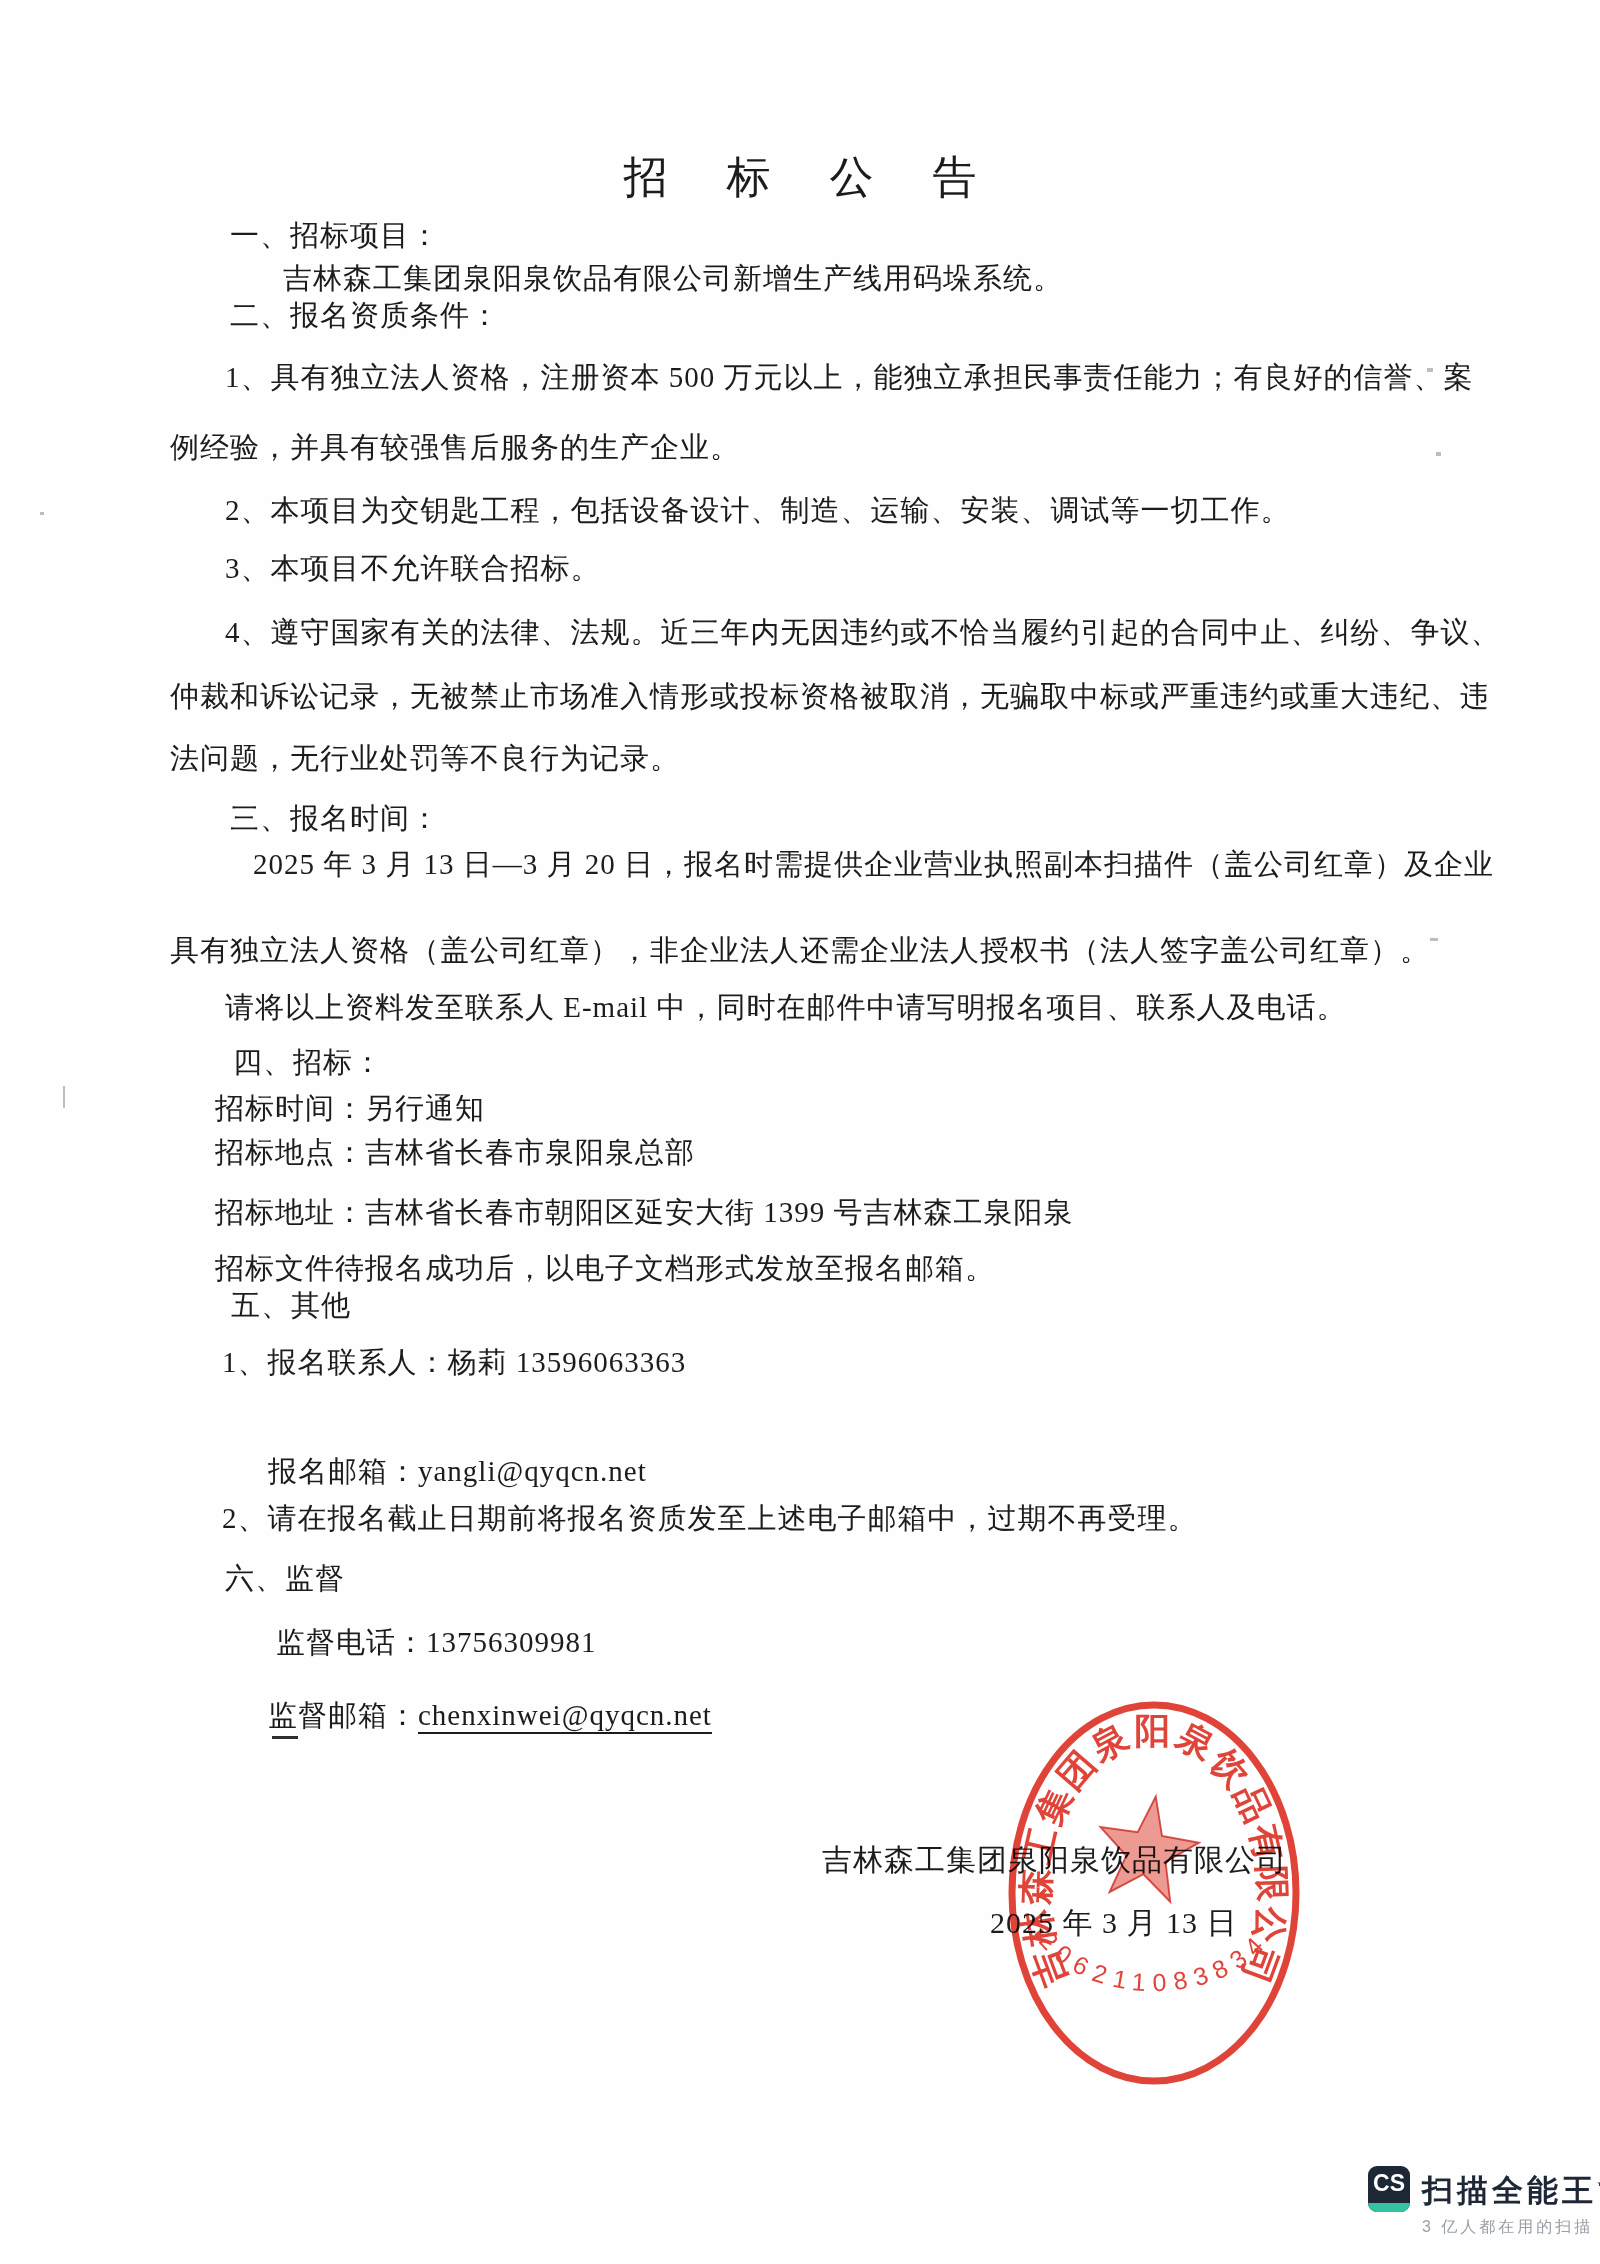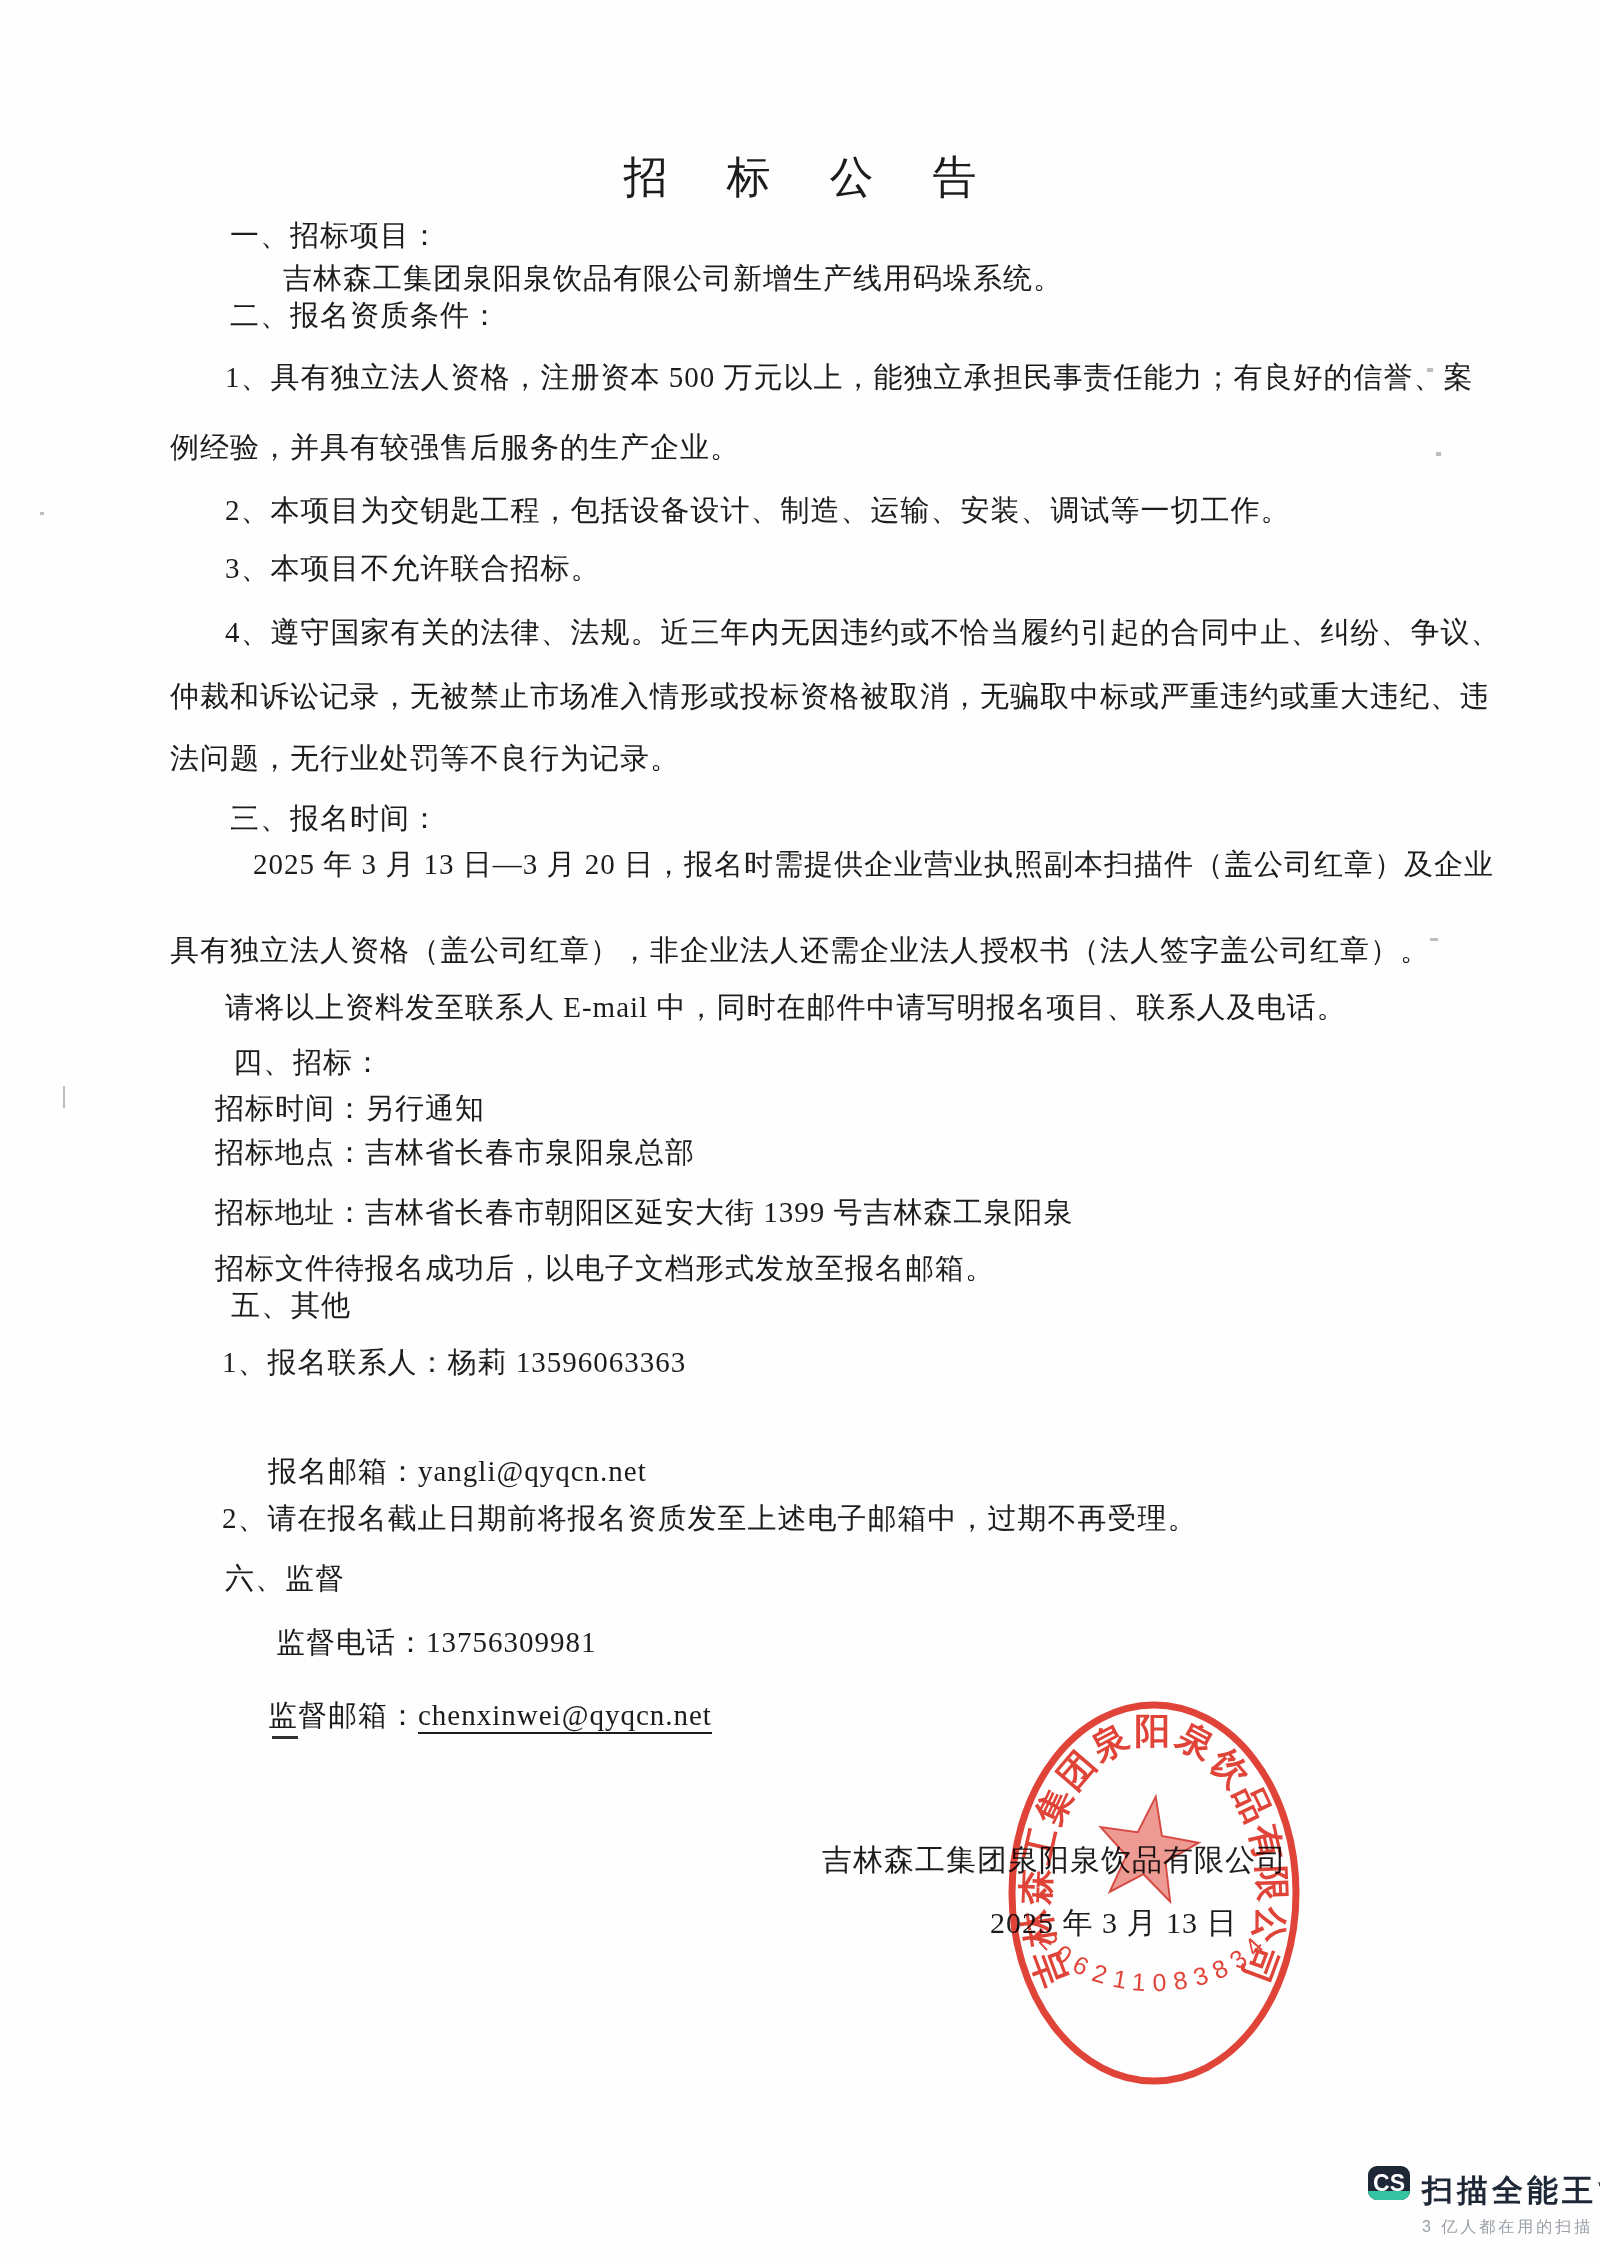--- a/index.html
+++ b/index.html
@@ -39,21 +39,21 @@
   .artifact{position:absolute;background:#bdbdbd;z-index:2;}
   .artifact-dark{position:absolute;background:#2e2e2e;z-index:4;}
   
   #watermark{
     position:absolute;left:1368px;top:2166px;
     display:flex;align-items:flex-start;gap:12px;
     font-family:"Liberation Sans","DejaVu Sans",sans-serif;
     z-index:6;
   }
   #cs-icon{
-    width:42px;height:34px;border-radius:9px;
+    width:42px;height:46px;border-radius:9px;
     background:#1d2736;
     position:relative;overflow:hidden;flex:0 0 auto;
   }
   #cs-icon .cs-text{
     position:absolute;top:4px;left:0;right:0;
     text-align:center;color:#ffffff;
     font-weight:bold;font-size:23px;letter-spacing:0px;
   }
   #cs-icon .cs-teal{
     position:absolute;left:0;right:0;bottom:0;height:9px;

